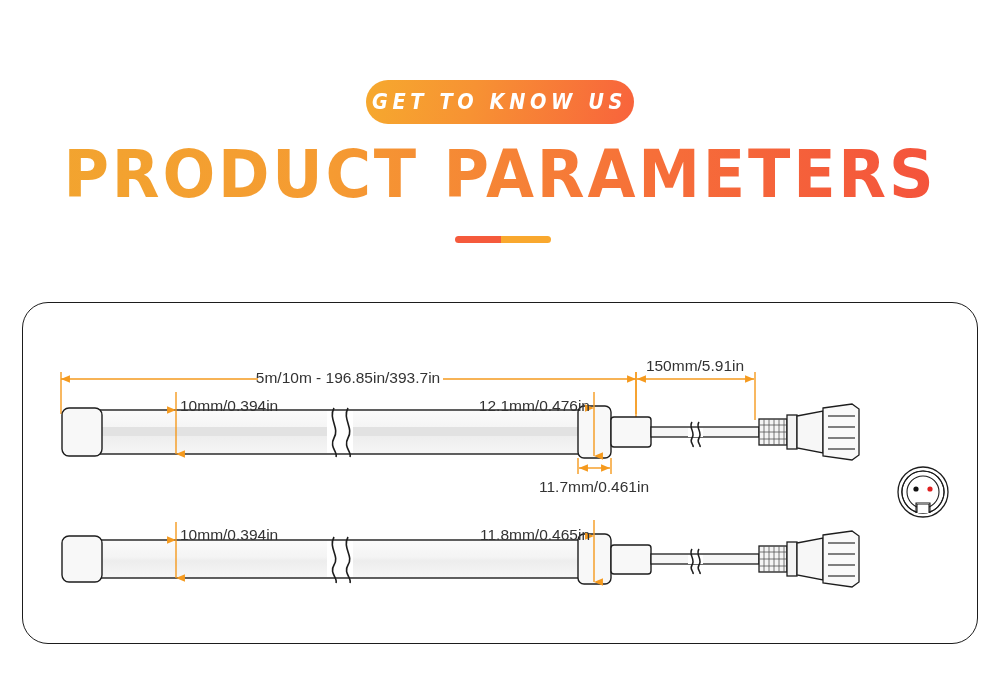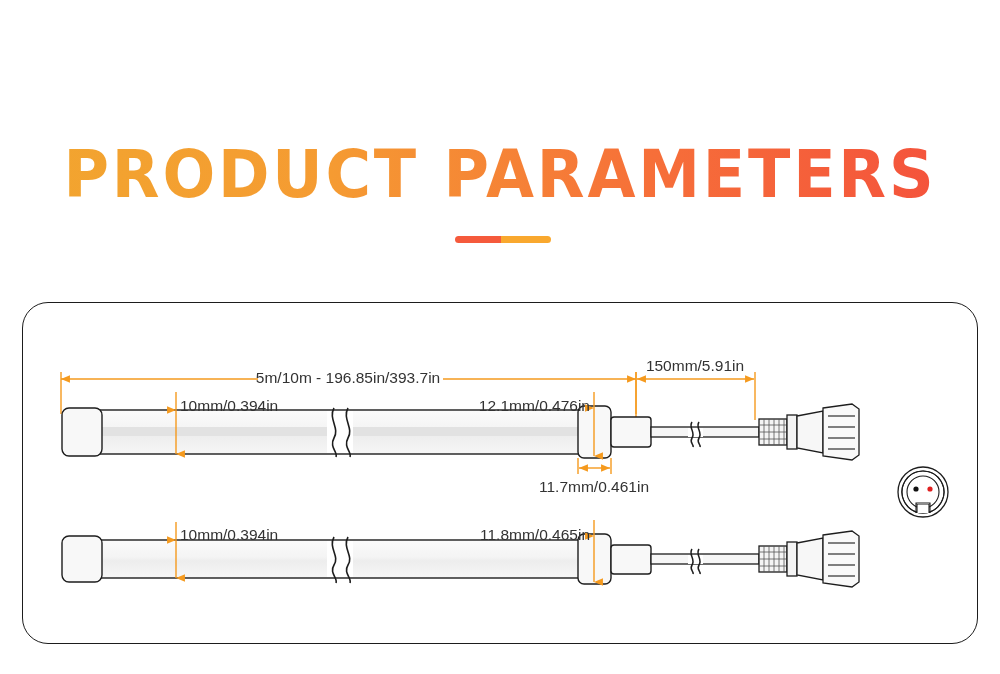--- a/index.html
+++ b/index.html
@@ -91,20 +91,23 @@
     top: 0;
     width: 1000px;
     height: 674px;
   }
 </style>
 </head>
 <body>
 
 <div id="page">
 
+  <div class="badge">
+    <span class="badge-text">GET TO KNOW US</span>
+  </div>
 
   <div class="main-title">PRODUCT PARAMETERS</div>
 
   <div class="divider">
     <div class="seg-a"></div>
     <div class="seg-b"></div>
   </div>
 
   <div class="panel"></div>
 

